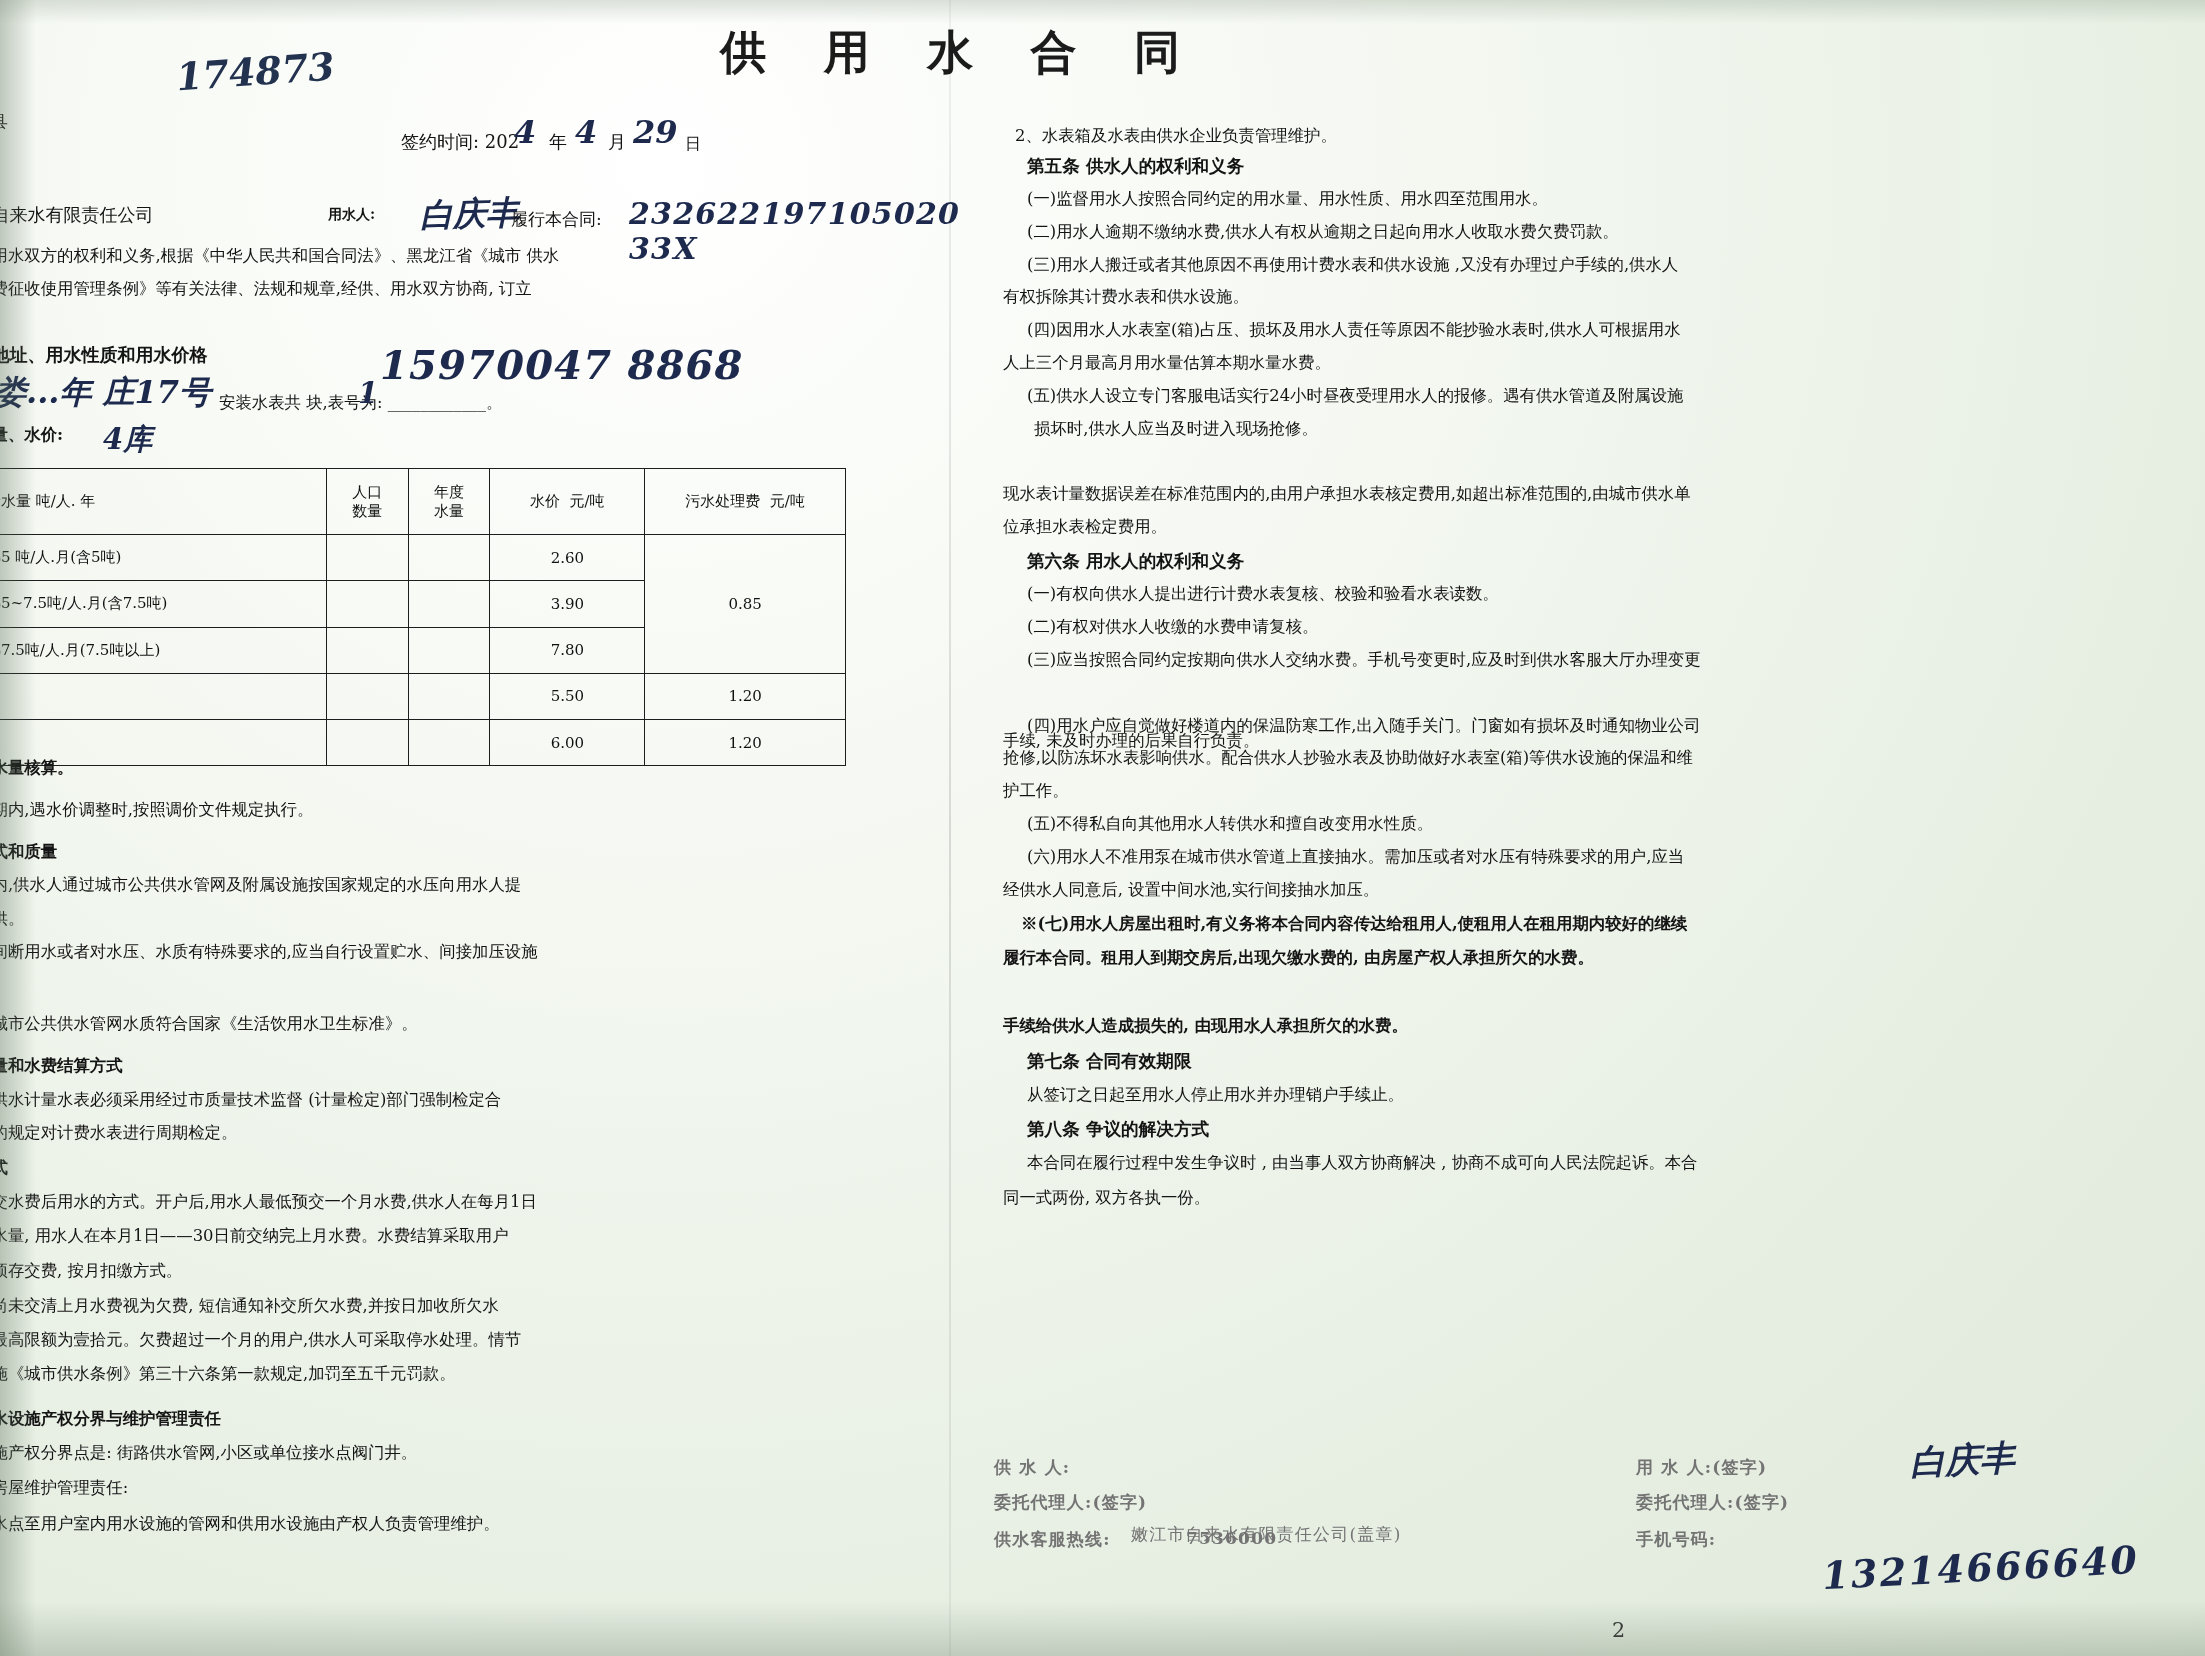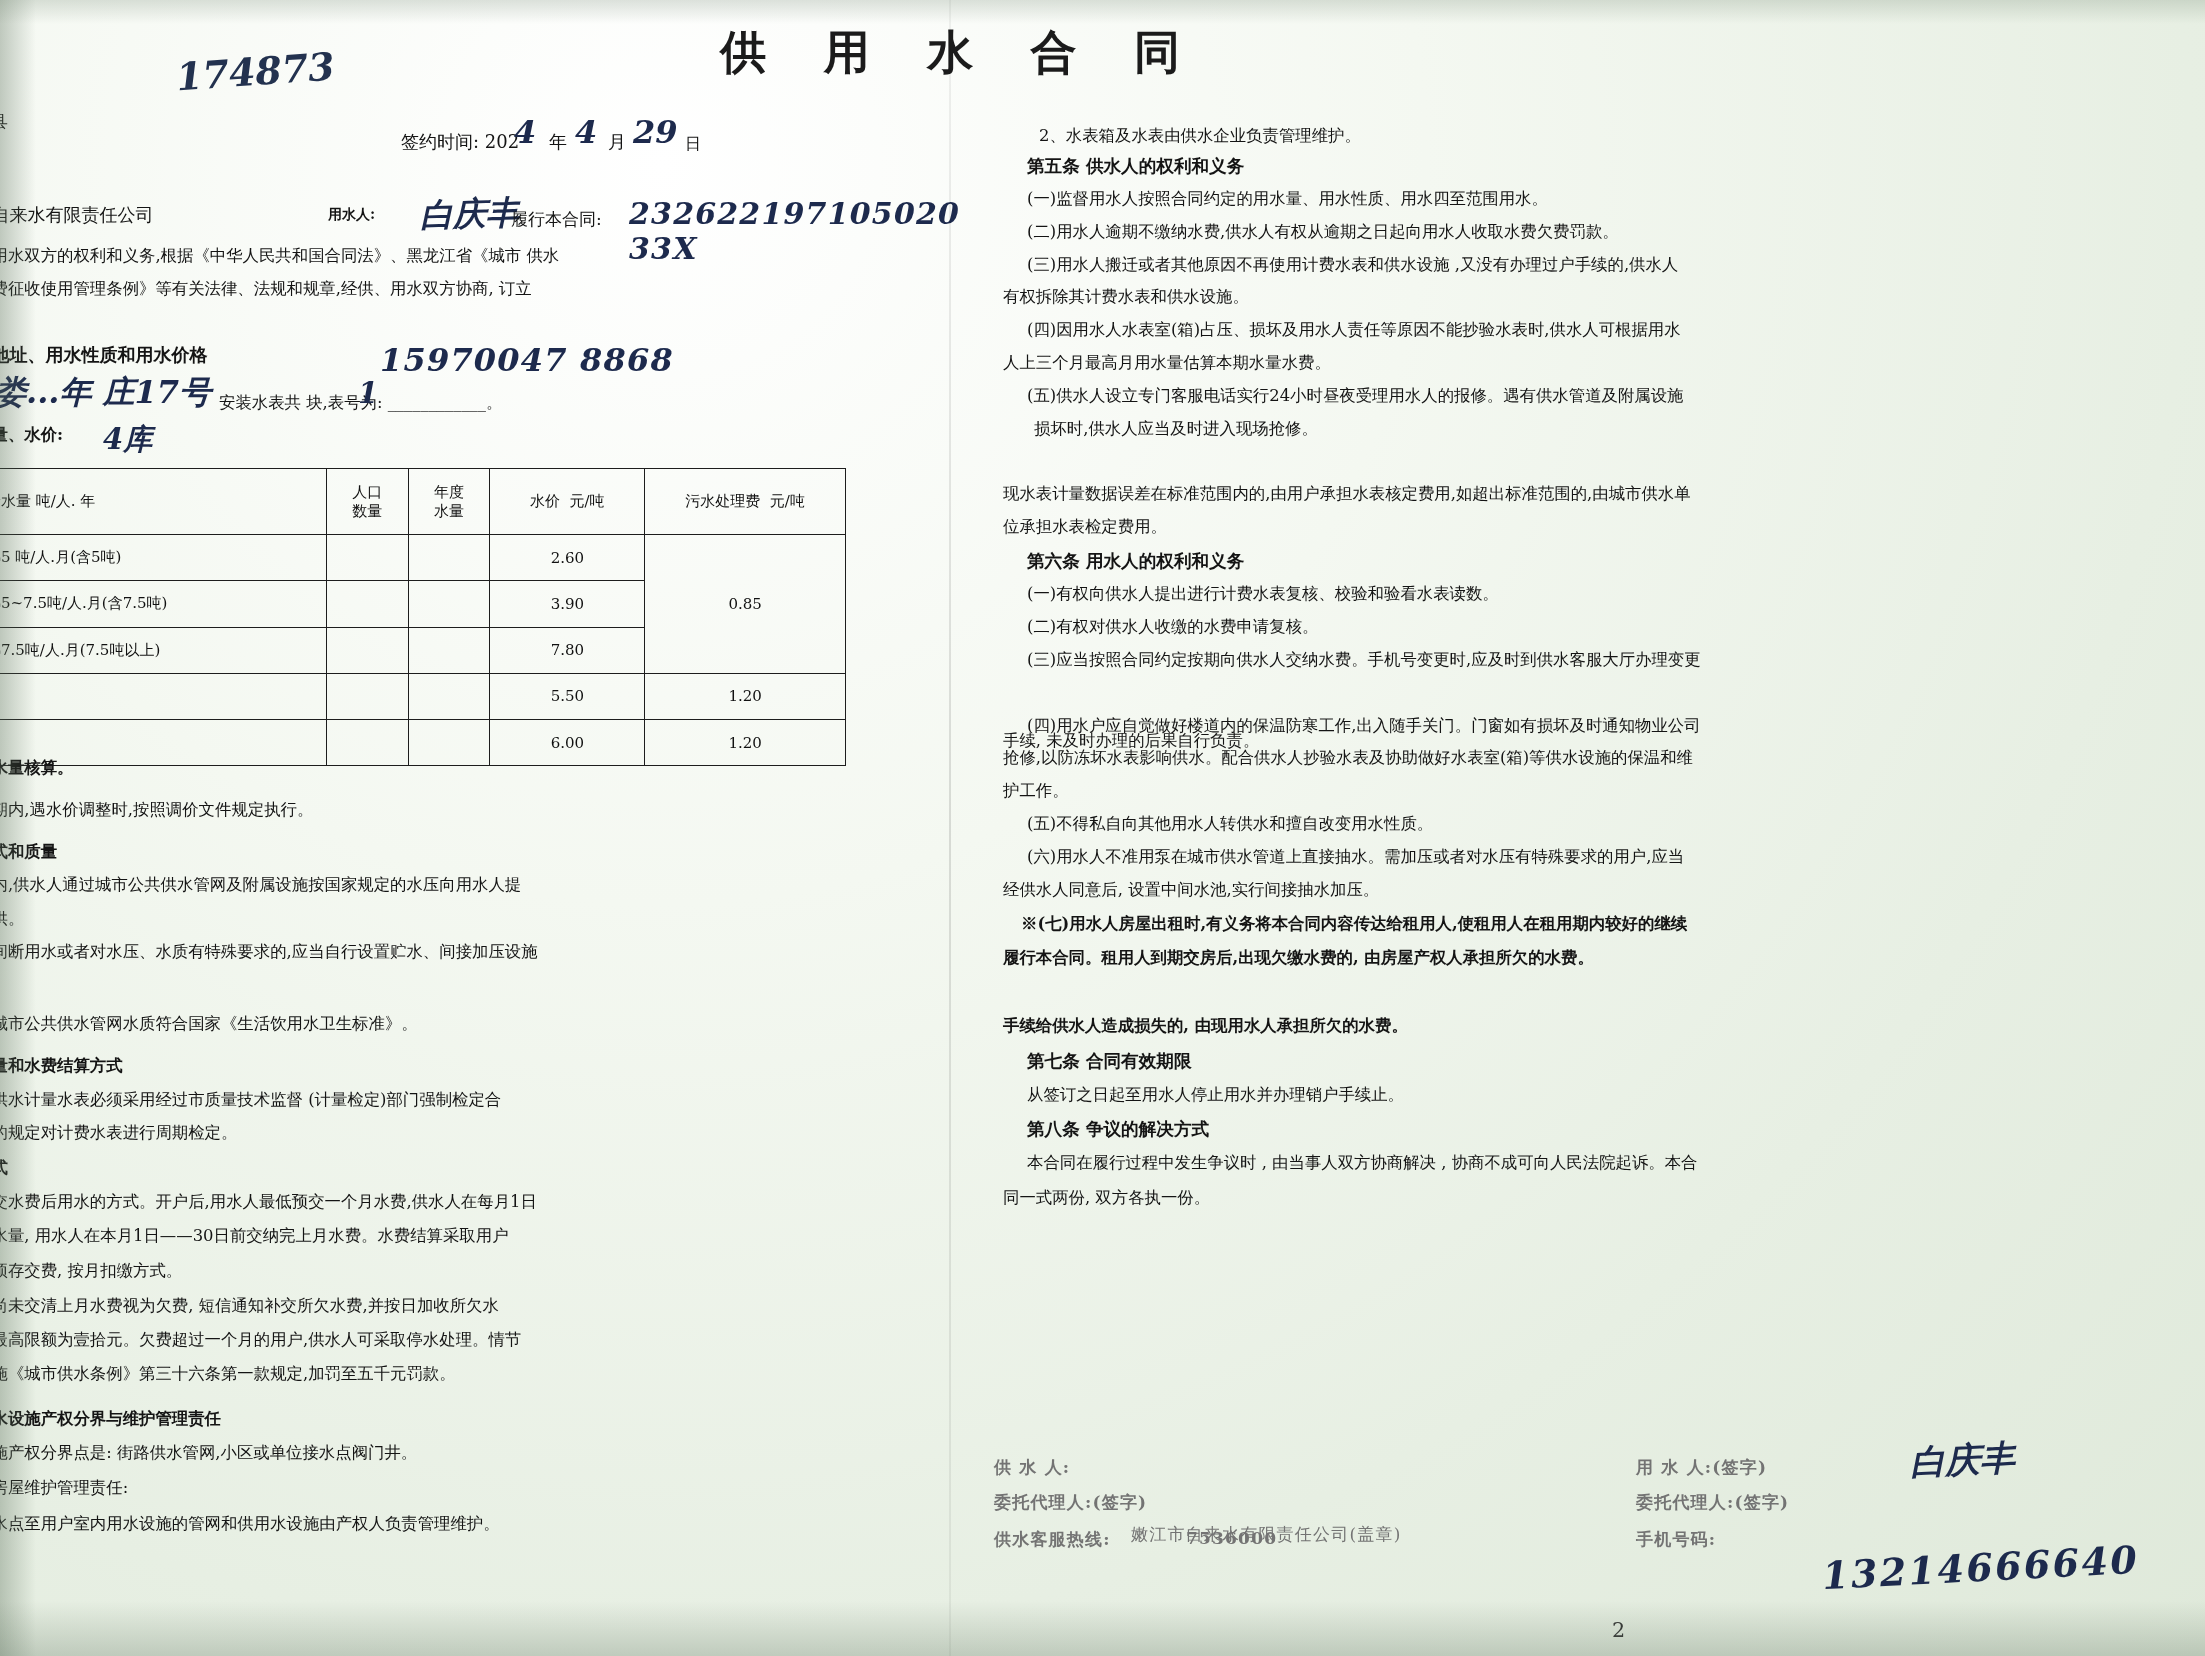--- a/index.html
+++ b/index.html
@@ -119,21 +119,21 @@
     <div class="t tb" style="left:328px;top:201px;font-size:14px;">用水人:</div>
     <div class="hand" style="left:420px;top:192px;font-size:33px;transform:rotate(-2deg);">白庆丰</div>
     <div class="t" style="left:511px;top:206px;font-size:17px;">履行本合同:</div>
     <div class="hand" style="left:629px;top:196px;font-size:30px;letter-spacing:1.2px;">232622197105020 33X</div>
 
     <div class="t" style="left:-8.5px;top:242px;">用水双方的权利和义务,根据《中华人民共和国合同法》、黑龙江省《城市 供水</div>
     <div class="t" style="left:-8.5px;top:275px;">费征收使用管理条例》等有关法律、法规和规章,经供、用水双方协商, 订立</div>
 
     <div class="t tb" style="left:-8.5px;top:341px;font-size:18px;">地址、用水性质和用水价格</div>
 
-    <div class="hand" style="left:380px;top:341px;font-size:32px;letter-spacing:1.2px;">15970047 8868</div>
+    <div class="hand" style="left:380px;top:341px;font-size:40px;letter-spacing:1.2px;">15970047 8868</div>
     <div class="hand" style="left:-6px;top:371px;font-size:32px;">娄...年 庄17号</div>
     <div class="t" style="left:219px;top:389px;">安装水表共     块,表号为: ____________。</div>
     <div class="hand" style="left:358px;top:376px;font-size:29px;">1</div>
 
     <div class="t tb" style="left:-8.5px;top:421px;">量、水价:</div>
     <div class="hand" style="left:103px;top:420px;font-size:29px;">4库</div>
 
     <table class="tbl">
       <tbody>
           <tr>
@@ -203,21 +203,21 @@
 
     <div class="t tb" style="left:-8.5px;top:1405px;">水设施产权分界与维护管理责任</div>
     <div class="t" style="left:-8.5px;top:1439px;">施产权分界点是: 街路供水管网,小区或单位接水点阀门井。</div>
     <div class="t" style="left:-8.5px;top:1474px;">房屋维护管理责任:</div>
     <div class="t" style="left:-8.5px;top:1510px;">水点至用户室内用水设施的管网和供用水设施由产权人负责管理维护。</div>
   </div>
 
   <div class="creasing"></div>
 
   <div id="rightcol">
-    <div class="t" style="left:24px;top:122px;margin-left:24px;">2、水表箱及水表由供水企业负责管理维护。</div>
+    <div class="t" style="left:24px;top:122px;">2、水表箱及水表由供水企业负责管理维护。</div>
 
     <div class="t tb" style="left:36px;top:152px;font-size:17.6px;">第五条   供水人的权利和义务</div>
     <div class="t" style="left:36px;top:185px;">(一)监督用水人按照合同约定的用水量、用水性质、用水四至范围用水。</div>
     <div class="t" style="left:36px;top:218px;">(二)用水人逾期不缴纳水费,供水人有权从逾期之日起向用水人收取水费欠费罚款。</div>
     <div class="t" style="left:36px;top:251px;">(三)用水人搬迁或者其他原因不再使用计费水表和供水设施 ,又没有办理过户手续的,供水人</div>
     <div class="t" style="left:12px;top:283px;">有权拆除其计费水表和供水设施。</div>
     <div class="t" style="left:36px;top:316px;">(四)因用水人水表室(箱)占压、损坏及用水人责任等原因不能抄验水表时,供水人可根据用水</div>
     <div class="t" style="left:12px;top:349px;">人上三个月最高月用水量估算本期水量水费。</div>
     <div class="t" style="left:36px;top:382px;">(五)供水人设立专门客服电话实行24小时昼夜受理用水人的报修。遇有供水管道及附属设施</div>
     <div class="t" style="left:12px;top:415px;margin-left:31px;">损坏时,供水人应当及时进入现场抢修。</div>

